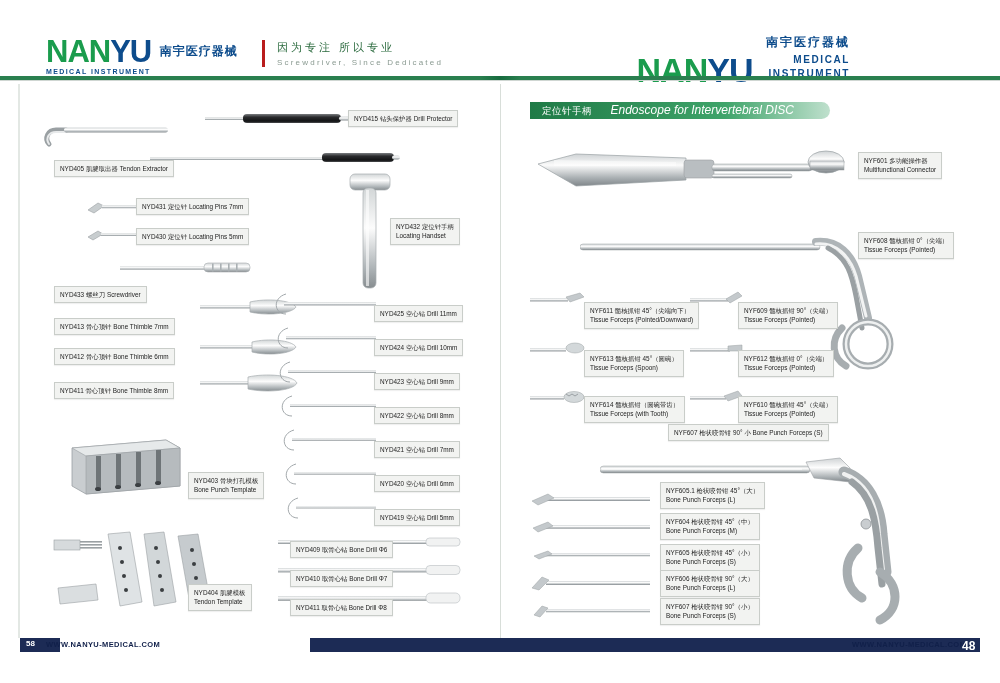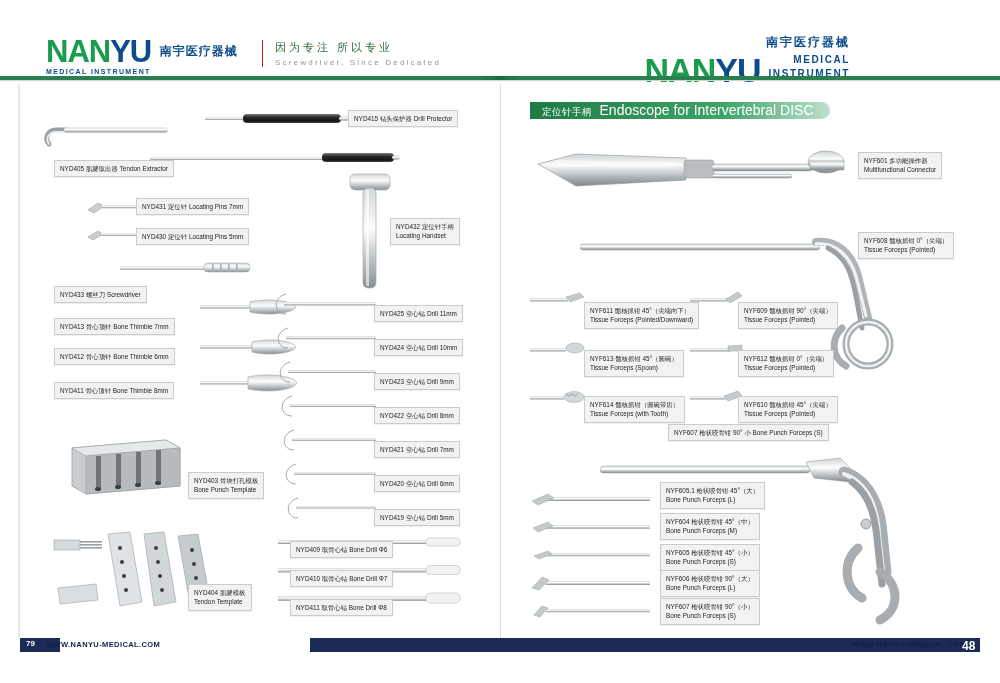--- a/index.html
+++ b/index.html
@@ -71,39 +71,39 @@
     vertical-align: 7px;
     margin-left: 4px;
   }
   .logo-left-row { white-space: nowrap; }
   .logo-left-underline {
     width: 192px; height: 2px; background: #0d4c8c; margin-top: 2px;
   }
   .slogan {
     position: absolute;
     left: 262px; top: 40px;
-    border-left: 1px solid #b91c1c;
+    border-left: 3px solid #b91c1c;
     padding-left: 12px;
   }
   .slogan-cn {
     font-size: 11px; color: #2c6b3f; letter-spacing: 3px;
   }
   .slogan-en {
     font-size: 8px; color: #8a9a91; letter-spacing: 2.2px; margin-top: 3px;
   }
   .logo-right .nanyu-word { font-size: 34px; }
   .logo-right-cn {
     font-size: 12px; color: #0d4c8c; font-weight: bold; letter-spacing: 2px;
     margin-bottom: 2px;
   }
   .logo-right-sub {
     font-size: 10px; color: #0d4c8c; font-weight: bold; letter-spacing: 1.6px;
     line-height: 1.35; text-align: right;
   }
-  .logo-right-wrap { display: flex; align-items: flex-start; justify-content: flex-end; gap: 8px;}
+  .logo-right-wrap { display: flex; align-items: flex-start; justify-content: flex-end; gap: 16px;}
 
   
   .spine {
     position: absolute;
     left: 500px; top: 84px; width: 1px; height: 554px;
     background: #d8ded9;
   }
   .left-edge-bar {
     position: absolute; left: 18px; top: 84px; width: 2px; height: 554px; background: #e3e8e4;
   }
@@ -146,21 +146,21 @@
     width: 300px; height: 17px;
     background: linear-gradient(to right, #1f7a46, #3fa46a 65%, #bfe0cd);
     border-radius: 0 9px 9px 0;
     color: #ffffff;
     font-size: 9px;
     line-height: 17px;
     padding-left: 12px;
     white-space: nowrap;
   }
   .section-title .cn { font-size: 9.5px; letter-spacing: .5px;}
-  .section-title .en { font-size: 14px; margin-left: 5px; }
+  .section-title .en { font-size: 12px; margin-left: 16px; font-style: italic; }
 
   
   .lbl {
     position: absolute;
     background: #f2f3f1;
     border: 1px solid #c9cdc9;
     font-size: 6.4px;
     color: #1d1d1d;
     padding: 3px 5px;
     line-height: 1.45;
@@ -648,19 +648,19 @@
     <span class="l2">Bone Punch Forceps (S)</span>
   </div>
 
   <div class="footer">
     <div class="footer-bar-left">
       <div class="footer-white-left"></div>
     </div>
     <div class="footer-bar-right">
       
     </div>
-    <div class="pg-left">79</div>
+    <div class="pg-left">58</div>
     <div class="url-left">WWW.NANYU-MEDICAL.COM</div>
     <div class="url-right">WWW.NANYU-MEDICAL.COM</div>
     <div class="pg-right">48</div>
   </div>
 
 </div>
 
 </body></html>

